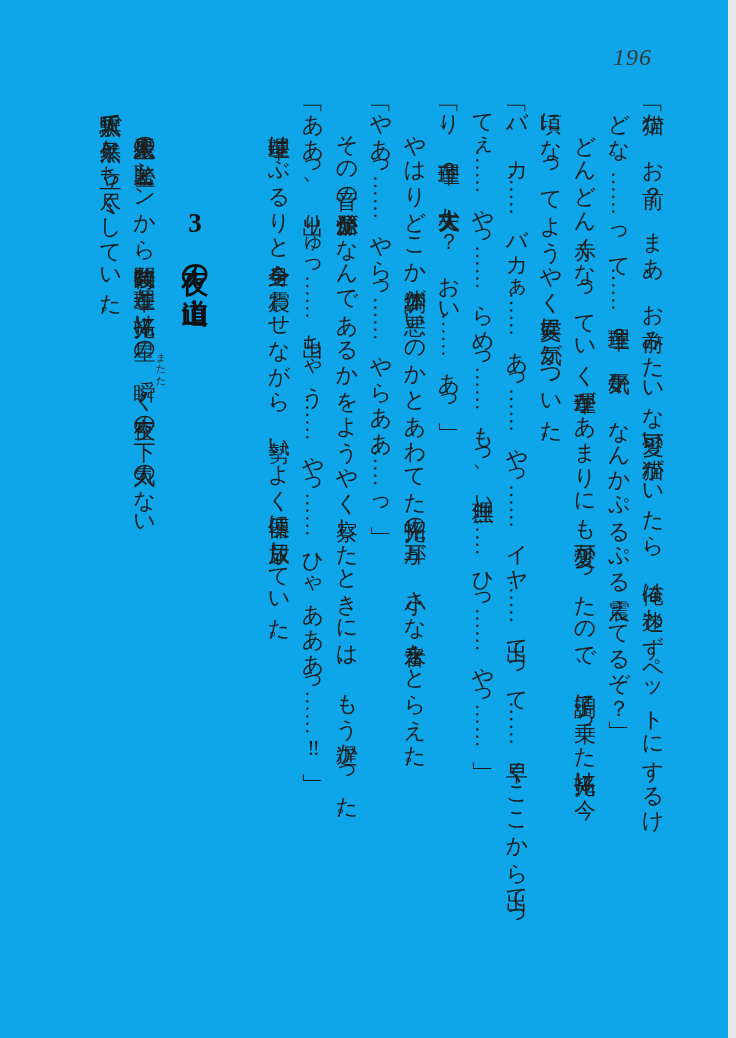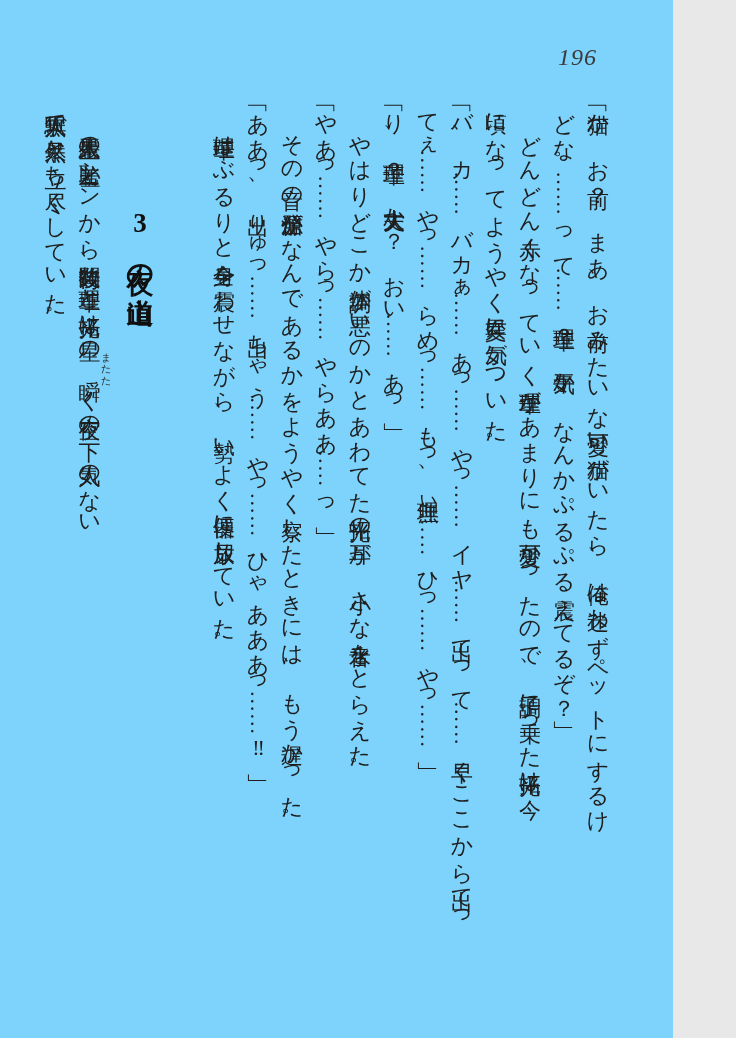--- a/index.html
+++ b/index.html
@@ -2,23 +2,23 @@
 <html><head>
 <meta charset="utf-8">
 <style>
   html, body {
     margin: 0;
     padding: 0;
     background: #e8e8e8;
   }
   .page {
     position: relative;
-    width: 673px;
+    width: 728px;
     height: 1038px;
-    background: #7dd3fc;
+    background: #0ea5e9;
     font-family: "Liberation Serif", "DejaVu Serif", serif;
     overflow: hidden;
   }
   .page-number {
     position: absolute;
     top: 44px;
     right: 76px;
     font-style: italic;
     font-size: 24px;
     letter-spacing: 1px;

